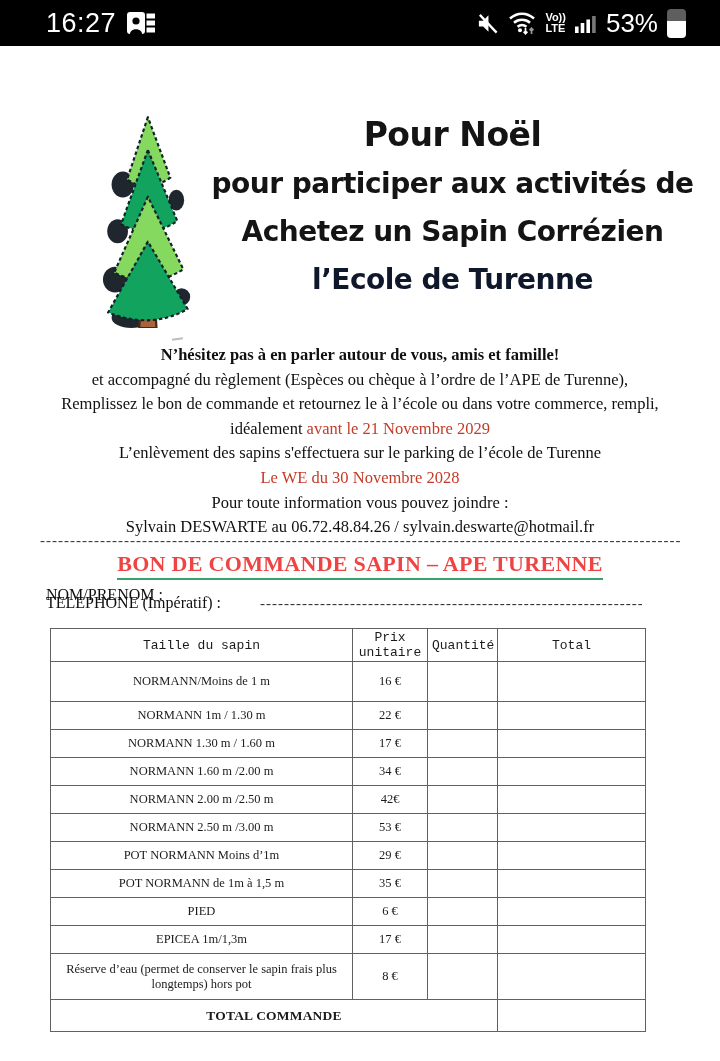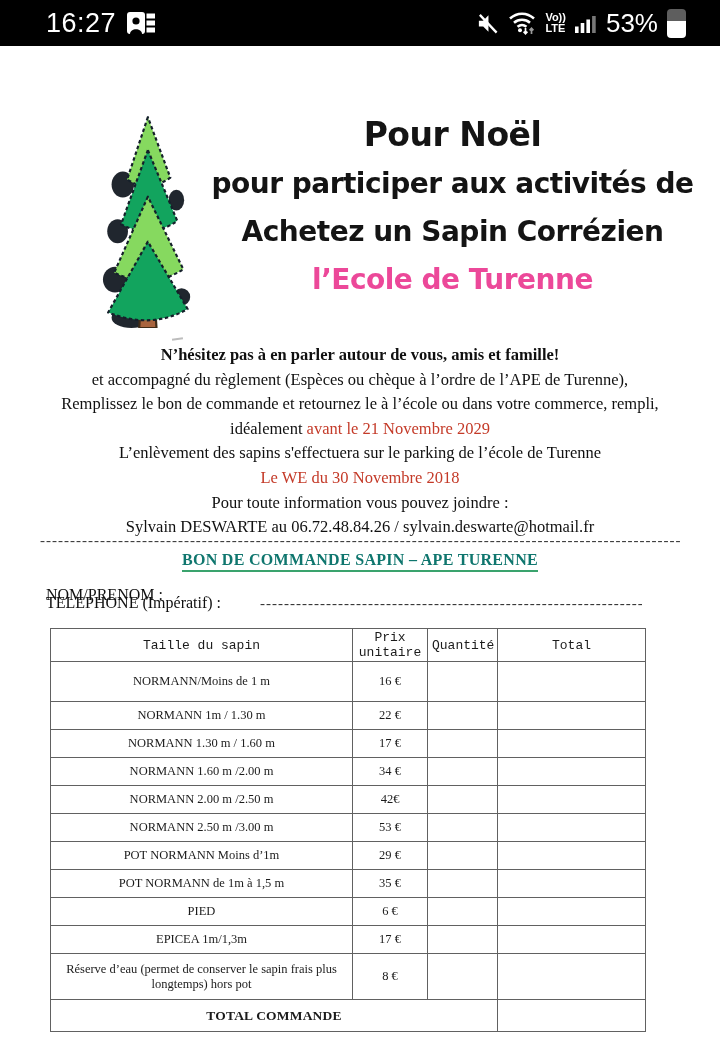--- a/index.html
+++ b/index.html
@@ -12,27 +12,27 @@
   .sb-pct{color:#fff;font-family:"Liberation Sans","DejaVu Sans",sans-serif;font-size:26px;}
   .volte{color:#fff;font-family:"Liberation Sans","DejaVu Sans",sans-serif;font-size:11px;font-weight:bold;line-height:11px;text-align:left;}
   .battery{width:19px;height:29px;border-radius:4px;background:linear-gradient(to top,#ffffff 0%,#ffffff 58%,#5e5e5e 58%,#5e5e5e 100%);}
   
   .doc{position:absolute;top:46px;left:0;width:720px;height:1015px;background:#fff;color:#1b1b1b;}
   .tree{position:absolute;left:88px;top:66px;width:118px;height:216px;}
   .pen-mark{position:absolute;left:172px;top:292px;width:11px;height:2px;background:#bdbdbd;transform:rotate(-8deg);}
   .titles{position:absolute;left:200px;top:64px;width:505px;text-align:center;font-family:"DejaVu Sans","Liberation Sans",sans-serif;font-weight:bold;color:#141414;letter-spacing:-.5px;}
   .t1{font-size:33px;line-height:50px;}
   .t2{font-size:28px;line-height:48px;}
-  .t-gray{color:#ec4899;}
+  .t-gray{color:#0f172a;}
   .intro{position:absolute;left:0;top:297px;width:720px;text-align:center;font-size:16.5px;line-height:24.6px;color:#101010;}
   .red{color:#c43a28;}
   .b{font-weight:bold;}
   .sep{position:absolute;left:40px;top:487px;width:640px;height:15px;overflow:hidden;white-space:nowrap;font-size:15px;line-height:14px;color:#3a3a3a;letter-spacing:1px;}
   .form-title{position:absolute;left:0;top:505px;width:720px;text-align:center;}
-  .form-title span{display:inline-block;font-weight:bold;font-size:16px;color:#0f766e;border-bottom:2px solid #3aa36d;padding-bottom:1px;letter-spacing:.3px;}
+  .form-title span{display:inline-block;font-weight:bold;font-size:22px;color:#ef4444;border-bottom:2px solid #3aa36d;padding-bottom:1px;letter-spacing:.3px;}
   .field-line{position:absolute;left:46px;right:78px;height:20px;display:flex;align-items:baseline;font-size:16px;color:#101010;}
   .field-line .lbl{white-space:nowrap;margin-right:7px;}
   .dash-fill{flex:1;overflow:hidden;white-space:nowrap;font-size:15px;letter-spacing:1px;color:#333;}
   .fl-name{top:540px;flex-direction:column;}
   .fl-phone{top:548px;gap:32px;}
   
   table.order{position:absolute;left:50px;top:582px;width:595px;border-collapse:collapse;table-layout:fixed;font-size:12.5px;color:#1b1b1b;}
   table.order td{border:1px solid #616161;text-align:center;vertical-align:middle;padding:1px 4px;overflow:hidden;}
   tr.h-head{height:26px;font-family:Liberation Mono, monospace;}  tr.h-head td{font-size:13px;}
   tr.h-first{height:40px;}
@@ -111,21 +111,21 @@
       <div class="t2">Achetez un Sapin Corrézien</div>
       <div class="t2 t-gray">l’Ecole de Turenne</div>
     </div>
 
     <div class="intro">
       <div class="b">N’hésitez pas à en parler autour de vous, amis et famille!</div>
       <div>et accompagné du règlement (Espèces ou chèque à l’ordre de l’APE de Turenne),</div>
       <div>Remplissez le bon de commande et retournez le à l’école ou dans votre commerce, rempli,</div>
       <div><span>idéalement </span><span class="red">avant le 21 Novembre 2029</span></div>
       <div>L’enlèvement des sapins s'effectuera sur le parking de l’école de Turenne</div>
-      <div class="red">Le WE du 30 Novembre 2018</div>
+      <div class="red">Le WE du 30 Novembre 2028</div>
       <div>Pour toute information vous pouvez joindre :</div>
       <div>Sylvain DESWARTE au 06.72.48.84.26 / sylvain.deswarte@hotmail.fr</div>
     </div>
 
     <div class="sep">------------------------------------------------------------------------------------------------------------------------------------------------------</div>
 
     <div class="form-title">
       <span>BON DE COMMANDE SAPIN – APE TURENNE</span>
     </div>
 

